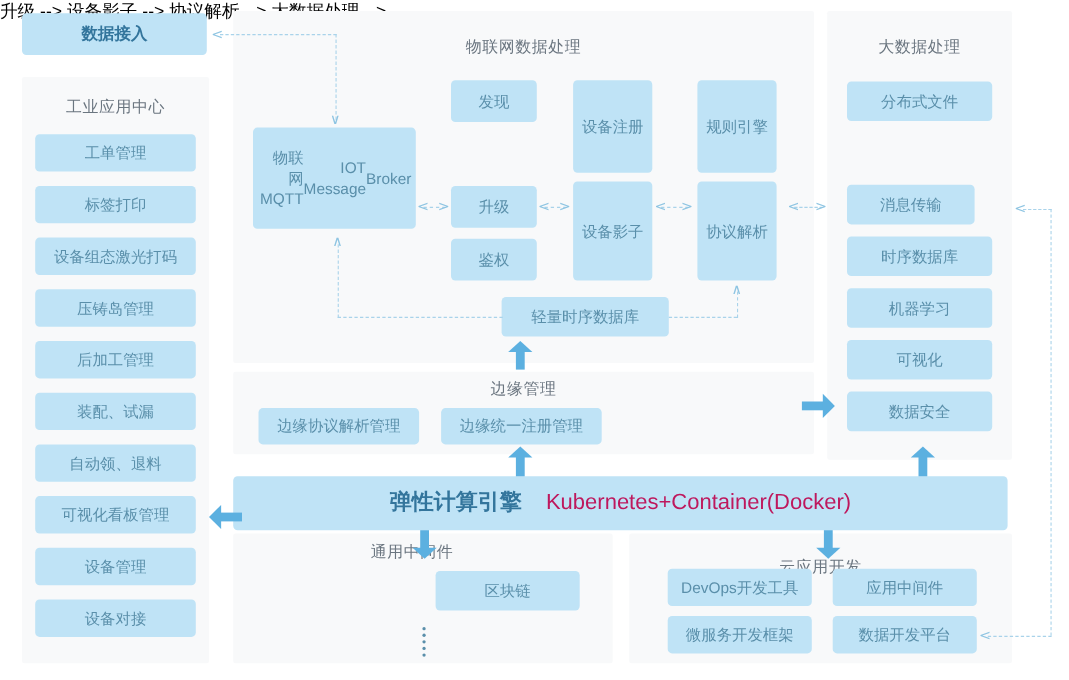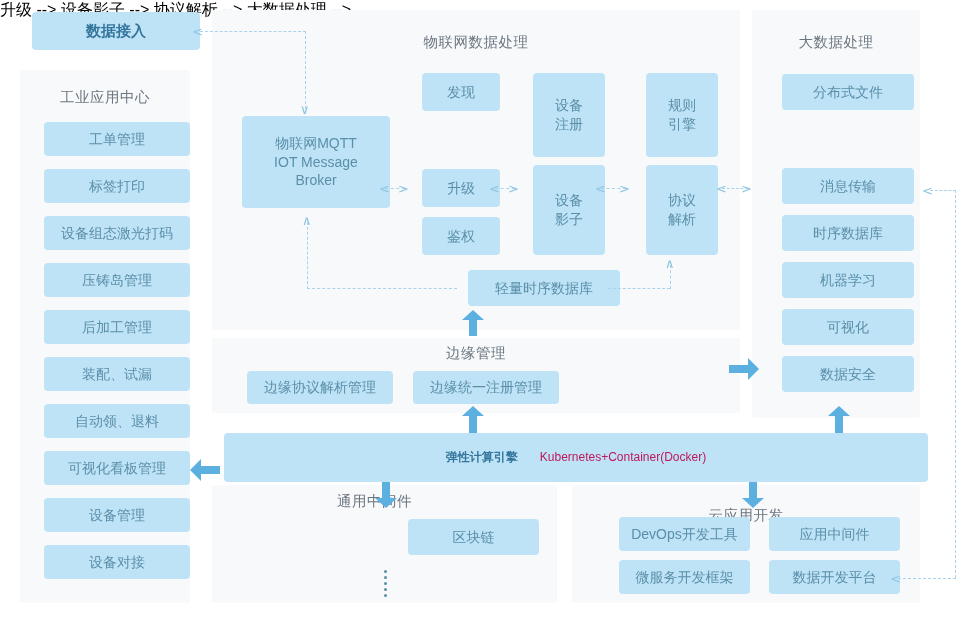--- a/index.html
+++ b/index.html
@@ -11,23 +11,23 @@
   .panel{position:absolute;background:#f8f9fa;border-radius:2px;}
 
   
   .cap{position:absolute;color:#6b7680;font-size:14.5px;text-align:center;
        white-space:nowrap;letter-spacing:.5px;}
 
   
   .card{position:absolute;background:#bfe3f6;border-radius:4px;
         color:#5a8faa;font-size:14px;display:flex;align-items:center;
         justify-content:center;text-align:right;line-height:1.35;
-        box-sizing:border-box;padding:2px 4px;margin-left:12px;}
+        box-sizing:border-box;padding:2px 4px;}
   .card.strong{color:#33759c;font-weight:bold;font-size:15px;}
-  .card.multi{flex-direction:column;}
+  .card.multi{flex-direction:row;}
 
   
   .sar{position:absolute;}
   .sar .stem{position:absolute;background:#5cb0e0;}
   .sar .head{position:absolute;width:0;height:0;}
 
   
   .dsh{position:absolute;}
   .dsh.h{border-top:1.6px dashed #a9d3ea;}
   .dsh.v{border-left:1.6px dashed #a9d3ea;}
@@ -101,34 +101,34 @@
     <span>协议</span>
     <span>解析</span>
   </div>
 
   <div class="card" style="left:456px;top:270px;width:152px;height:36px;">轻量时序数据库</div>
 
   
   <div class="cap" style="left:752px;top:33px;width:168px;">大数据处理</div>
 
   <div class="card" style="left:770px;top:74px;width:132px;height:36px;">分布式文件</div>
-  <div class="card" style="left:770px;top:168px;width:132px;height:36px;">消息传输</div>
+  <div class="card" style="left:770px;top:168px;width:116px;height:36px;">消息传输</div>
   <div class="card" style="left:770px;top:215px;width:132px;height:36px;">时序数据库</div>
   <div class="card" style="left:770px;top:262px;width:132px;height:36px;">机器学习</div>
   <div class="card" style="left:770px;top:309px;width:132px;height:36px;">可视化</div>
   <div class="card" style="left:770px;top:356px;width:132px;height:36px;">数据安全</div>
 
   
   <div class="cap" style="left:212px;top:344px;width:528px;">边缘管理</div>
 
   <div class="card" style="left:235px;top:371px;width:146px;height:33px;">边缘协议解析管理</div>
   <div class="card" style="left:401px;top:371px;width:146px;height:33px;">边缘统一注册管理</div>
 
   
-  <div class="card" style="left:212px;top:433px;width:704px;height:49px;font-size:12px;">
+  <div class="card" style="left:212px;top:433px;width:704px;height:49px;font-size:20px;">
     <span style="font-weight:bold;color:#33759c;">弹性计算引擎</span>
     <span style="margin-left:22px;color:#be185d;">Kubernetes+Container(Docker)</span>
   </div>
 
   
   <div class="cap" style="left:202px;top:492px;width:345px;">通用中间件</div>
   <div class="card" style="left:396px;top:519px;width:131px;height:36px;">区块链</div>
   <div class="dots" style="left:384px;top:570px;">
     <i></i>
       <i></i>

